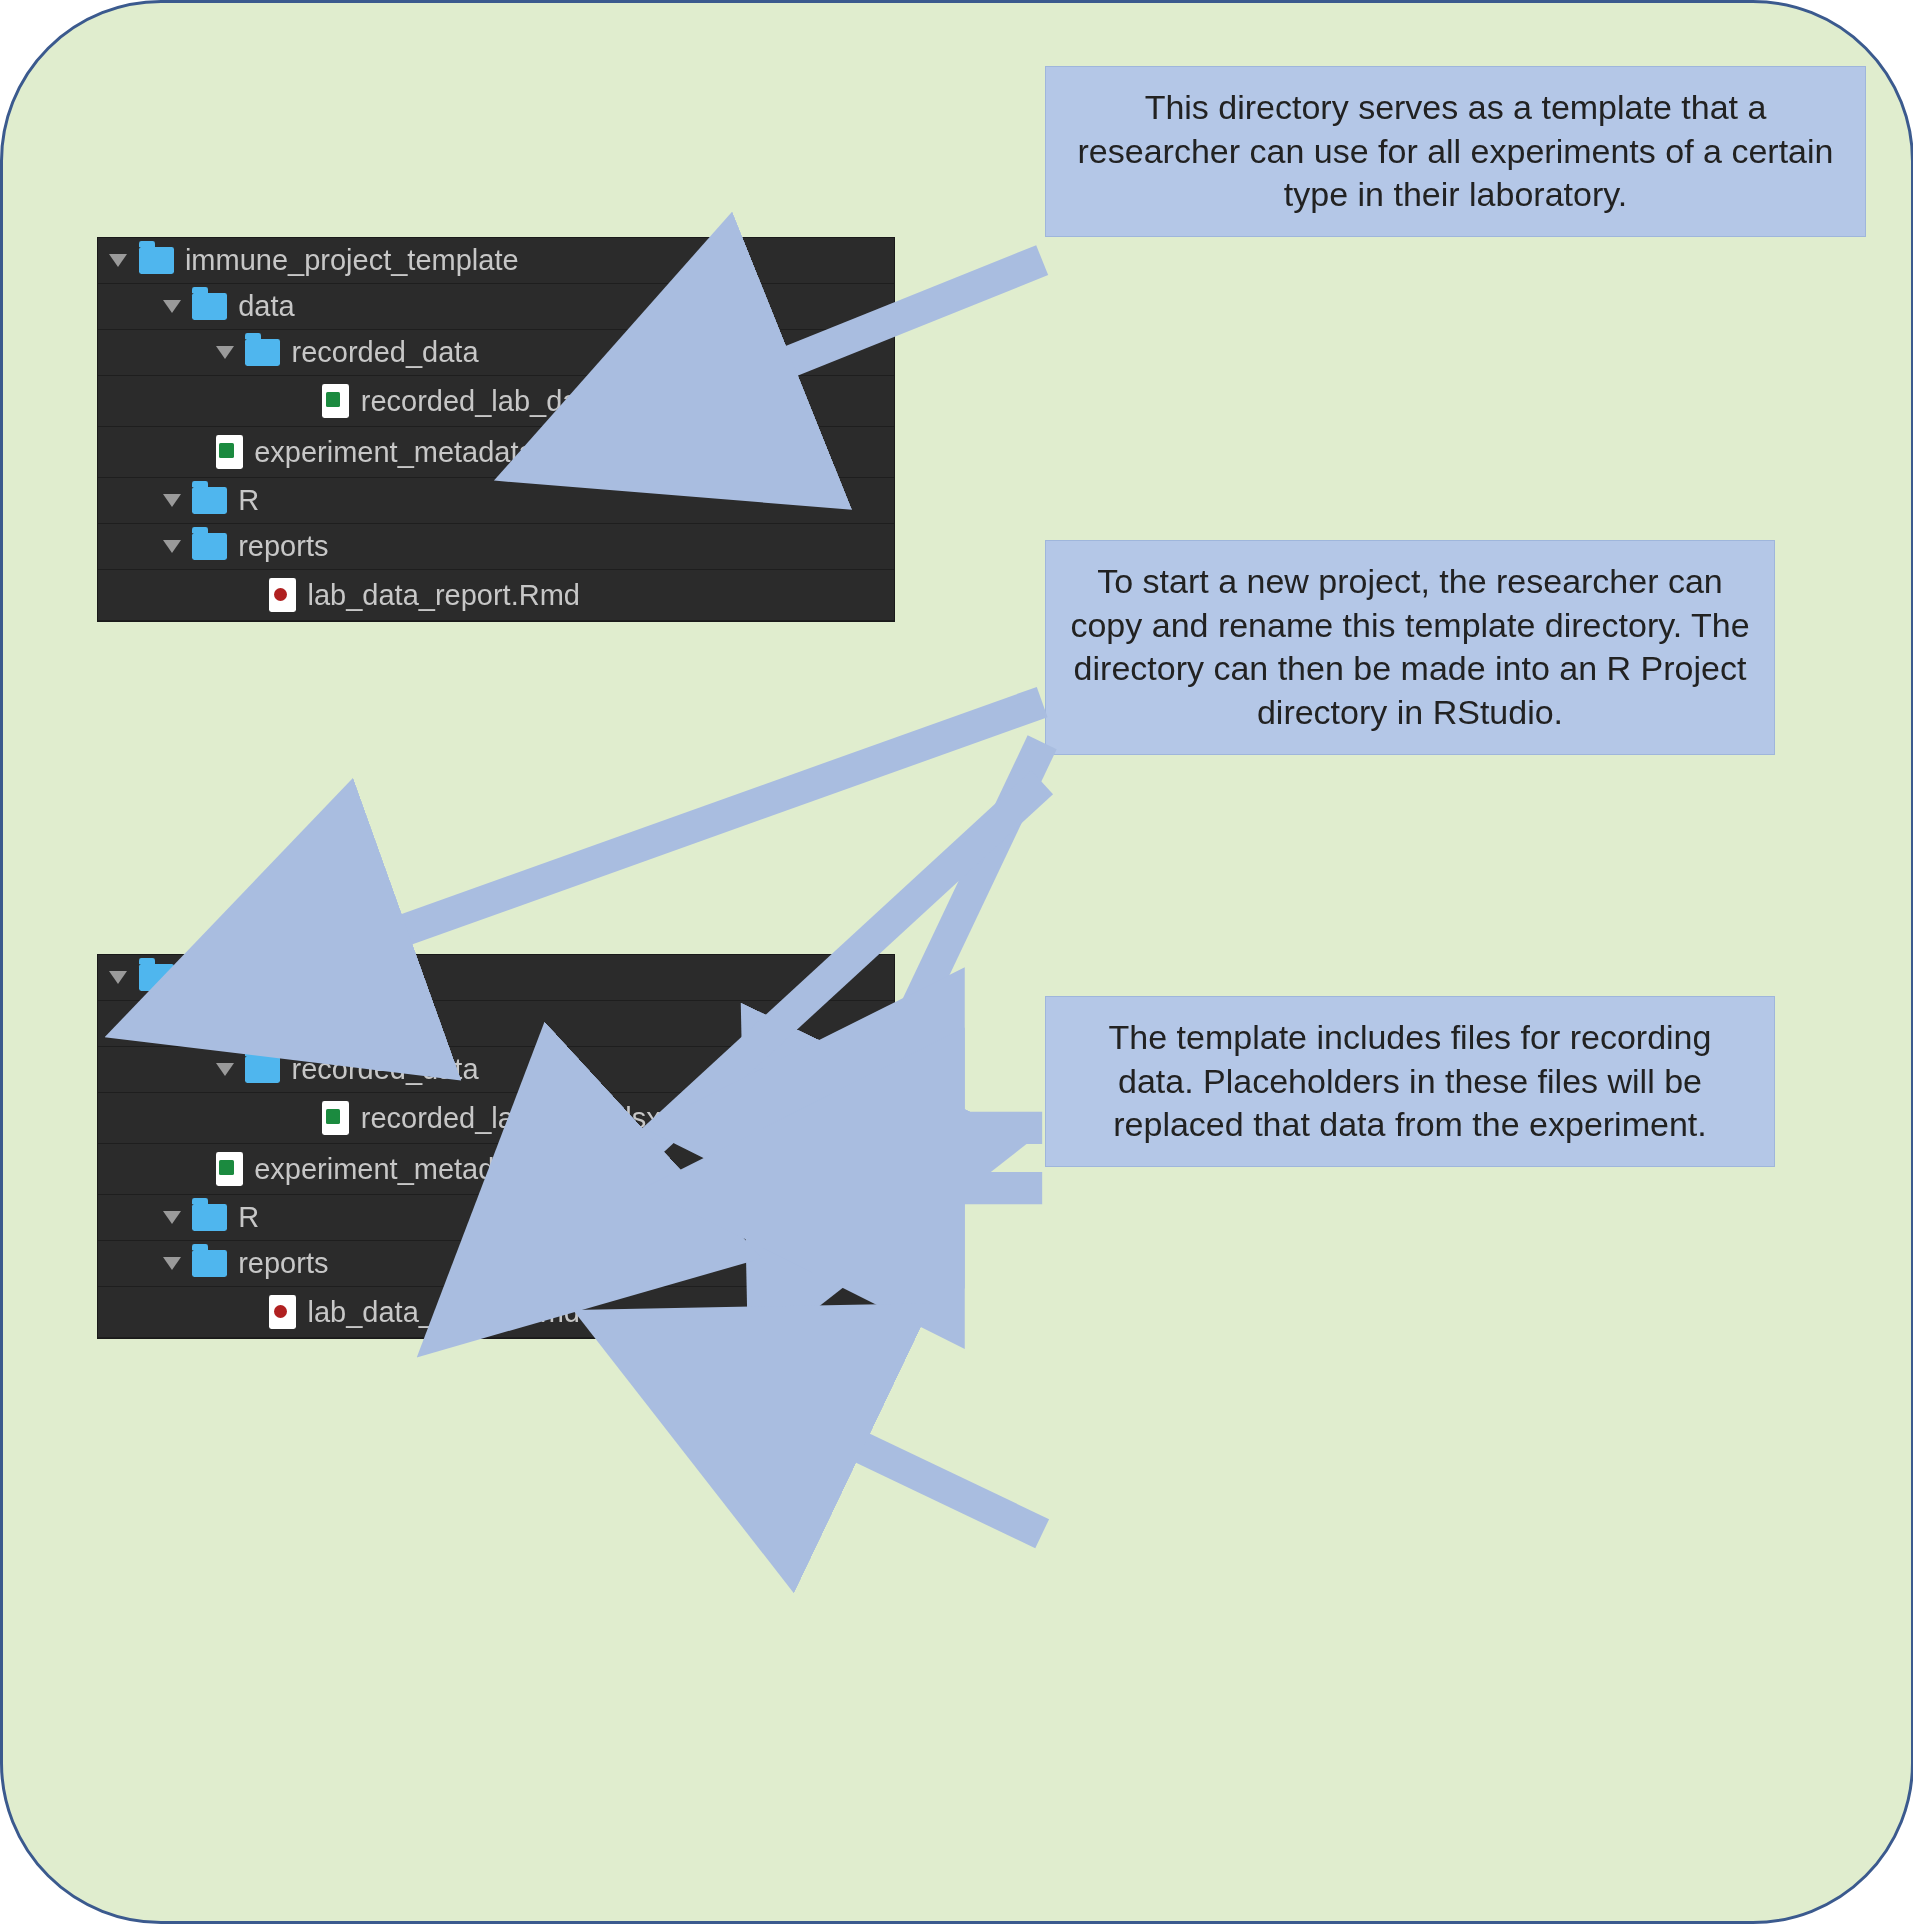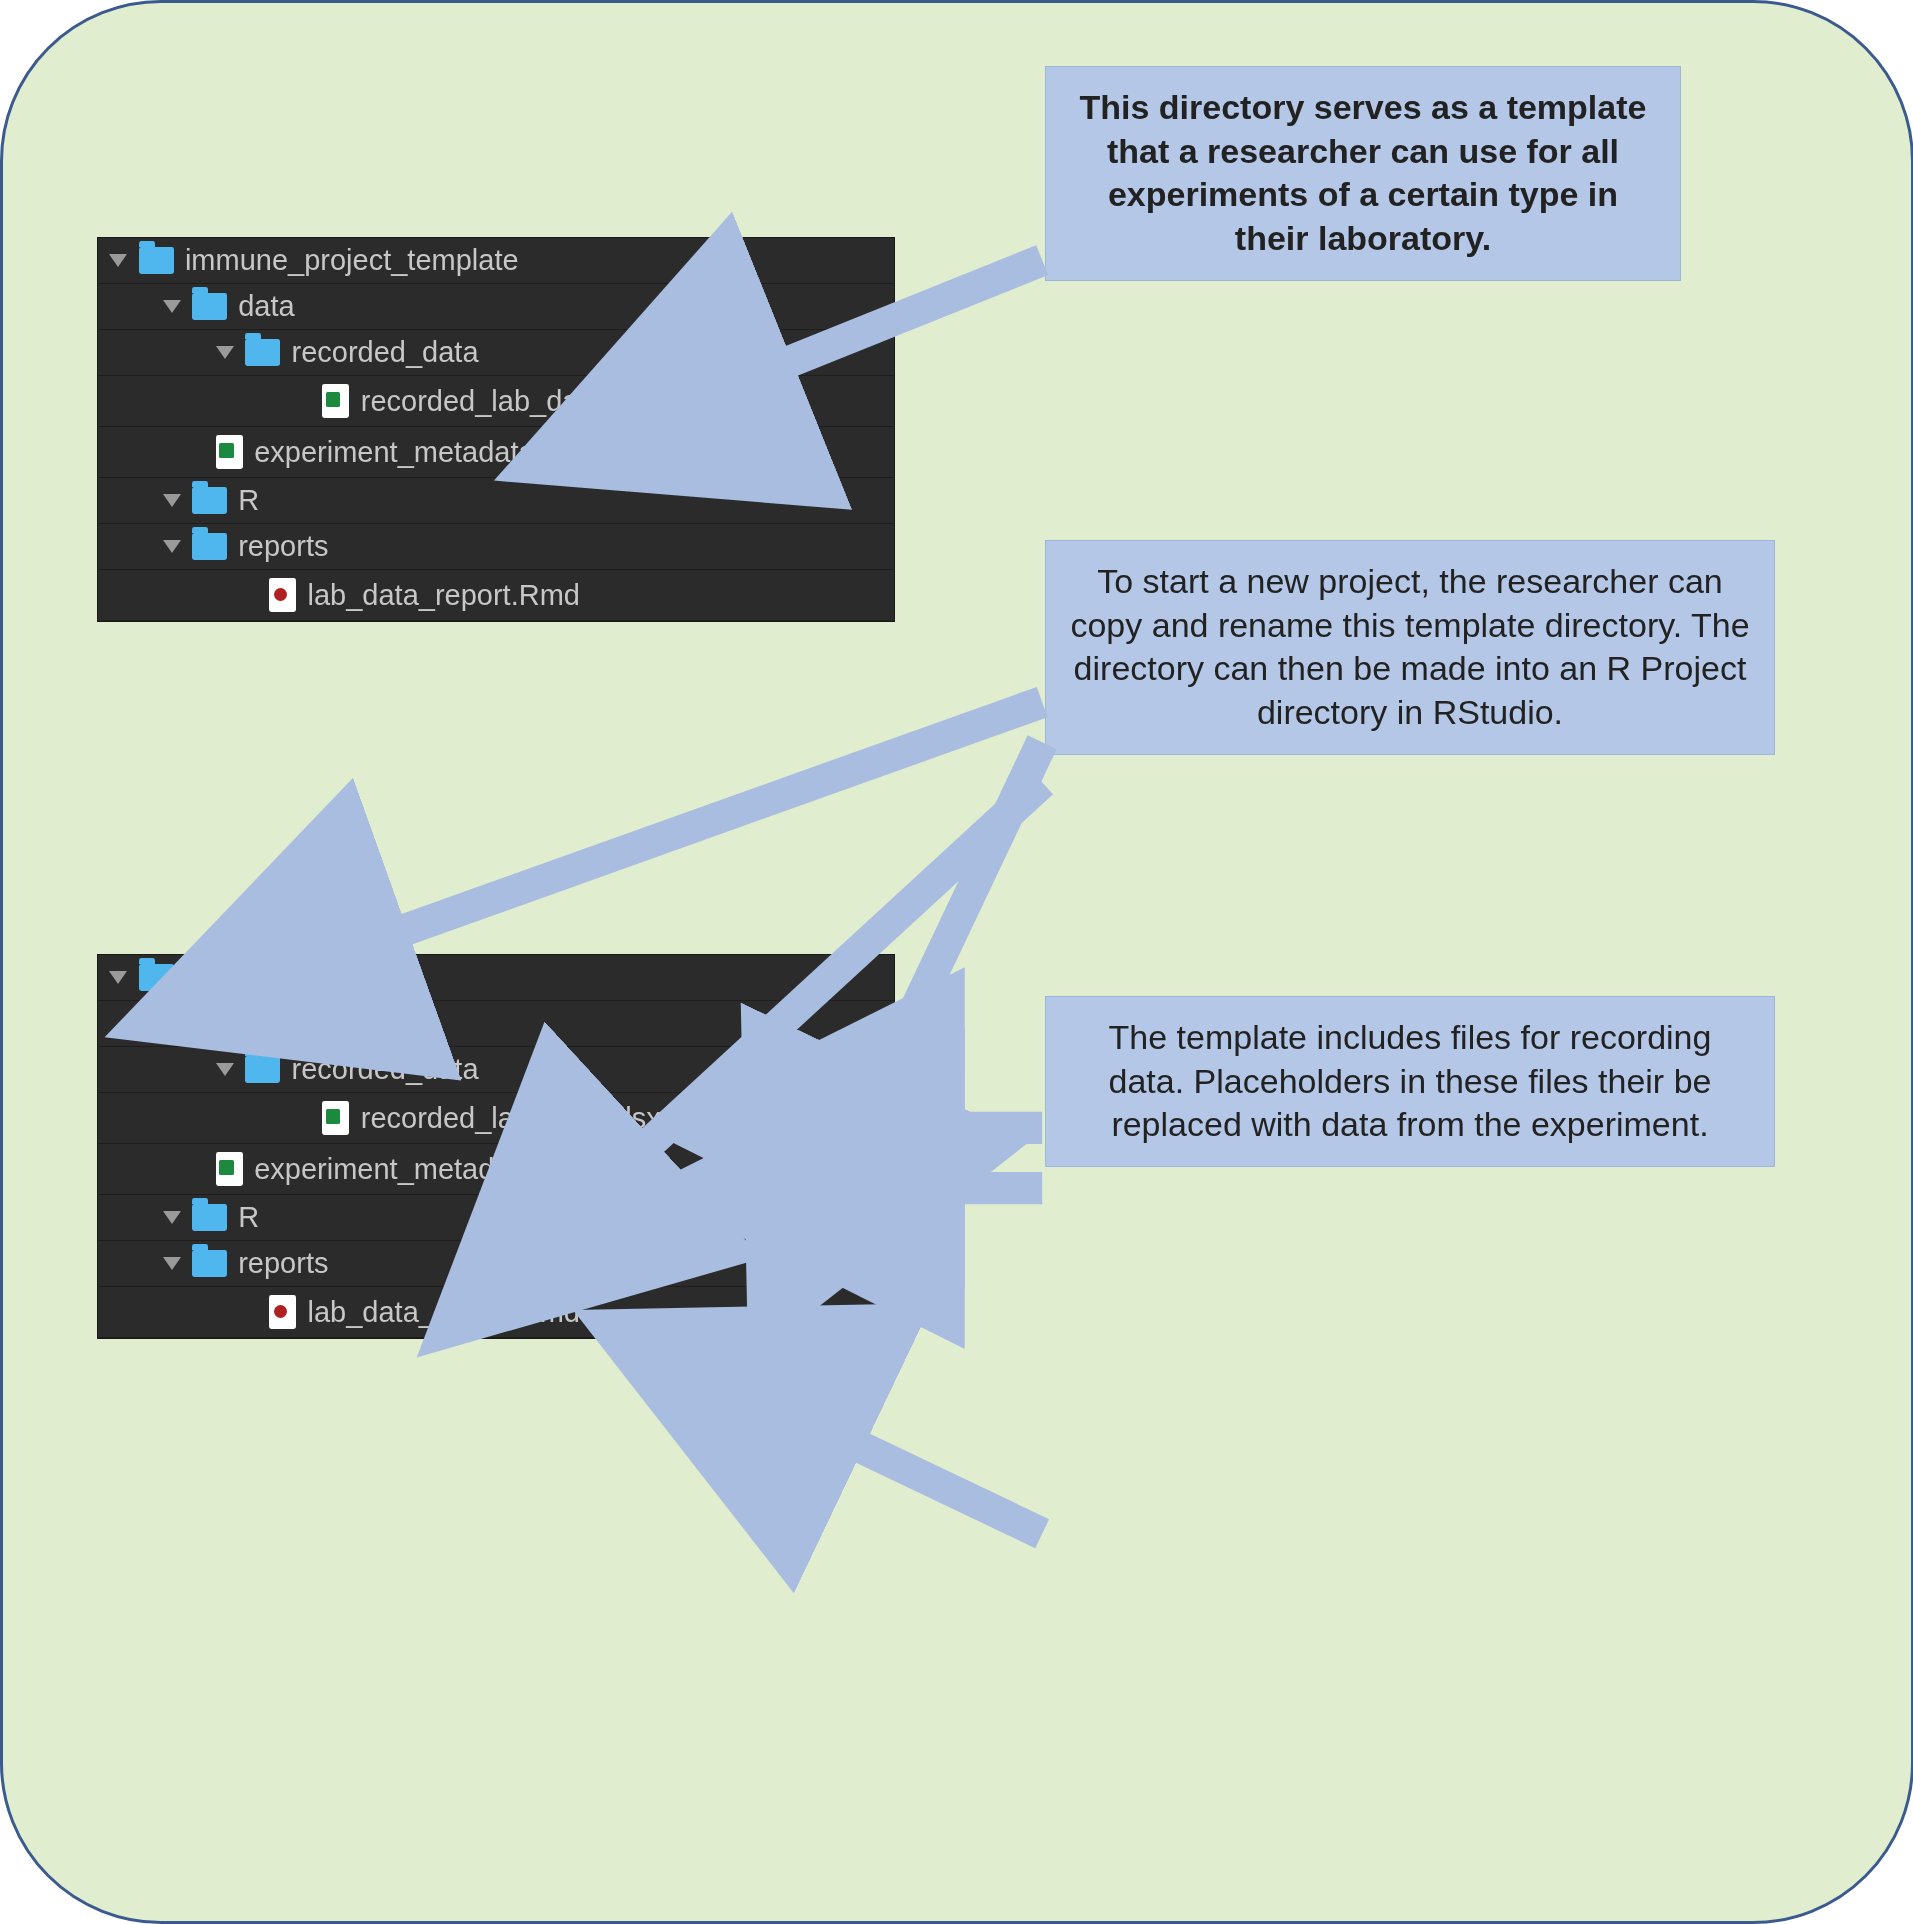--- a/index.html
+++ b/index.html
@@ -228,25 +228,25 @@
     </div>
     <div class="row">
       <span class="indent"></span>
         <span class="indent"></span>
         <span class="indent"></span>
       <span class="icon file rmd"></span>
       <span class="label">lab_data_report.Rmd</span>
     </div>
   </div>
 
-  <div class="callout" style="left:1042px; top:63px;  width:636px;font-weight:bold;">This directory serves as a template that a researcher can use for all experiments of a certain type in their laboratory.</div>
+  <div class="callout" style="left:1042px; top:63px;  width:821px;">This directory serves as a template that a researcher can use for all experiments of a certain type in their laboratory.</div>
 
   <div class="callout" style="left:1042px; top:505px; width:730px;margin-top:32px;">To start a new project, the researcher can copy and rename this template directory. The directory can then be made into an R Project directory in RStudio.</div>
 
-  <div class="callout" style="left:1042px; top:993px; width:730px;">The template includes files for recording data. Placeholders in these files their be replaced with data from the experiment.</div>
+  <div class="callout" style="left:1042px; top:993px; width:730px;">The template includes files for recording data. Placeholders in these files will be replaced that data from the experiment.</div>
 
 
   <svg class="arrows" viewBox="0 0 2374 2387">
     <defs>
       <marker id="ah" viewBox="0 0 12 12" refX="2" refY="6" markerWidth="10" markerHeight="10" orient="auto-start-reverse">
         <path d="M0,0 L12,6 L0,12 Z" fill="#a9bde0"></path>
       </marker>
     </defs>
     <g stroke="#a9bde0" stroke-width="40" fill="none" marker-end="url(#ah)">
 

